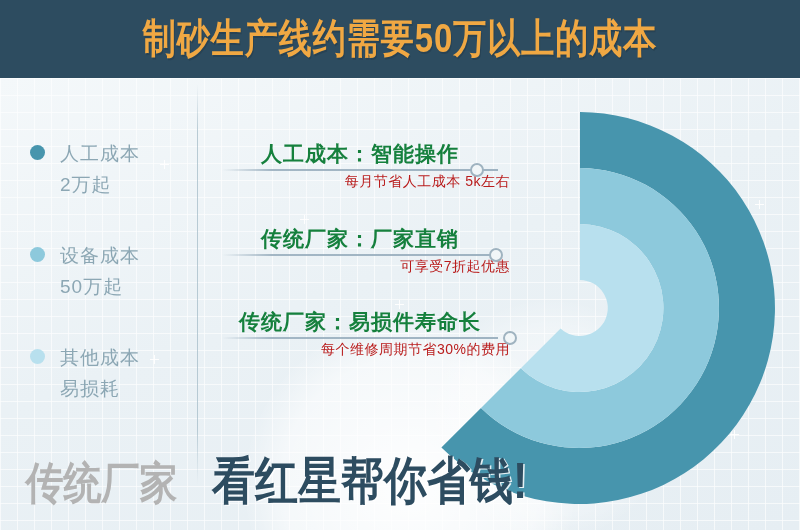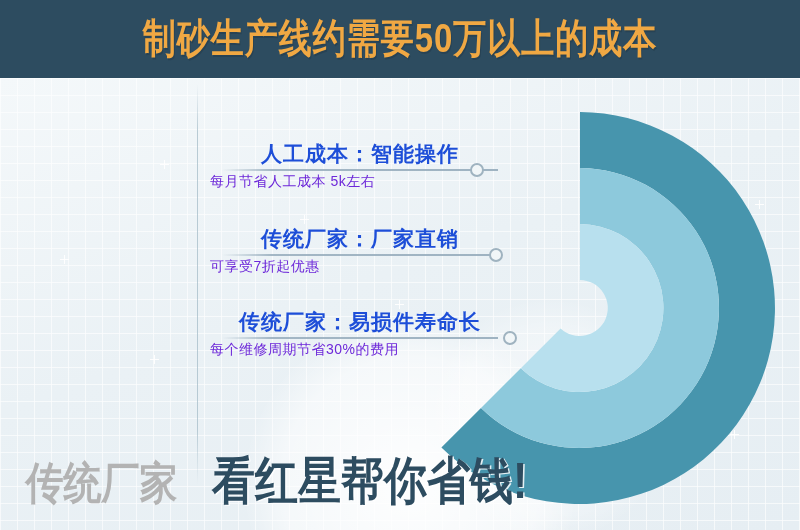--- a/index.html
+++ b/index.html
@@ -69,31 +69,31 @@
     position:absolute; left:30px; top:0; width:130px;
     color:#8ca7b4; font-size:19px; line-height:31px; letter-spacing:1px;
   }
   .side-line2 { display:block; }
 
   
   .entry { position:absolute; left:210px; width:300px; }
   .entry-title {
     position:absolute; left:0; top:0; width:300px;
     text-align:center;
-    color:#1d4ed8; font-size:21px; font-weight:bold; letter-spacing:1px;
+    color:#15803d; font-size:21px; font-weight:bold; letter-spacing:1px;
     white-space:nowrap;
   }
   .entry-rule {
     position:absolute; left:12px; top:29px; width:276px; height:2px;
     background:linear-gradient(to right, rgba(160,180,195,0) 0%, rgba(150,172,188,0.85) 18%, rgba(150,172,188,0.9) 100%);
   }
   .entry-sub {
     position:absolute; left:0; top:33px; width:300px;
-    text-align:left;
-    color:#6d28d9; font-size:14px; letter-spacing:0.5px;
+    text-align:right;
+    color:#b91c1c; font-size:14px; letter-spacing:0.5px;
     white-space:nowrap;
   }
   .entry-node {
     position:absolute; width:14px; height:14px; border-radius:50%;
     border:2px solid #9fb3c0; background:#f1f6f8;
   }
 
   
   #spiral { position:absolute; left:400px; top:78px; width:400px; height:452px; }
 
@@ -155,20 +155,43 @@
                Z"></path>
 
       <path fill="#b8e0ee" d="M 180 146
                A 84 84 0 1 1 120.8 290.2
                L 160.6 250.4
                A 28 28 0 1 0 180 202
                Z"></path>
     </svg>
   </div>
 
+  <div id="sidebar">
+    <div class="side-item" style="top:18px;">
+      <span class="side-dot" style="background:#4795ad;"></span>
+      <span class="side-text">
+        <span>人工成本</span>
+        <span class="side-line2">2万起</span>
+      </span>
+    </div>
+    <div class="side-item" style="top:120px;">
+      <span class="side-dot" style="background:#8dc9dc;"></span>
+      <span class="side-text">
+        <span>设备成本</span>
+        <span class="side-line2">50万起</span>
+      </span>
+    </div>
+    <div class="side-item" style="top:222px;">
+      <span class="side-dot" style="background:#b8e0ee;"></span>
+      <span class="side-text">
+        <span>其他成本</span>
+        <span class="side-line2">易损耗</span>
+      </span>
+    </div>
+  </div>
 
   <div class="entry" style="top:140px;">
     <div class="entry-title">人工成本：智能操作</div>
     <div class="entry-rule"></div>
     <div class="entry-sub">每月节省人工成本 5k左右</div>
     <span class="entry-node" style="left:260px; top:23px;"></span>
   </div>
 
   <div class="entry" style="top:225px;">
     <div class="entry-title">传统厂家：厂家直销</div>

